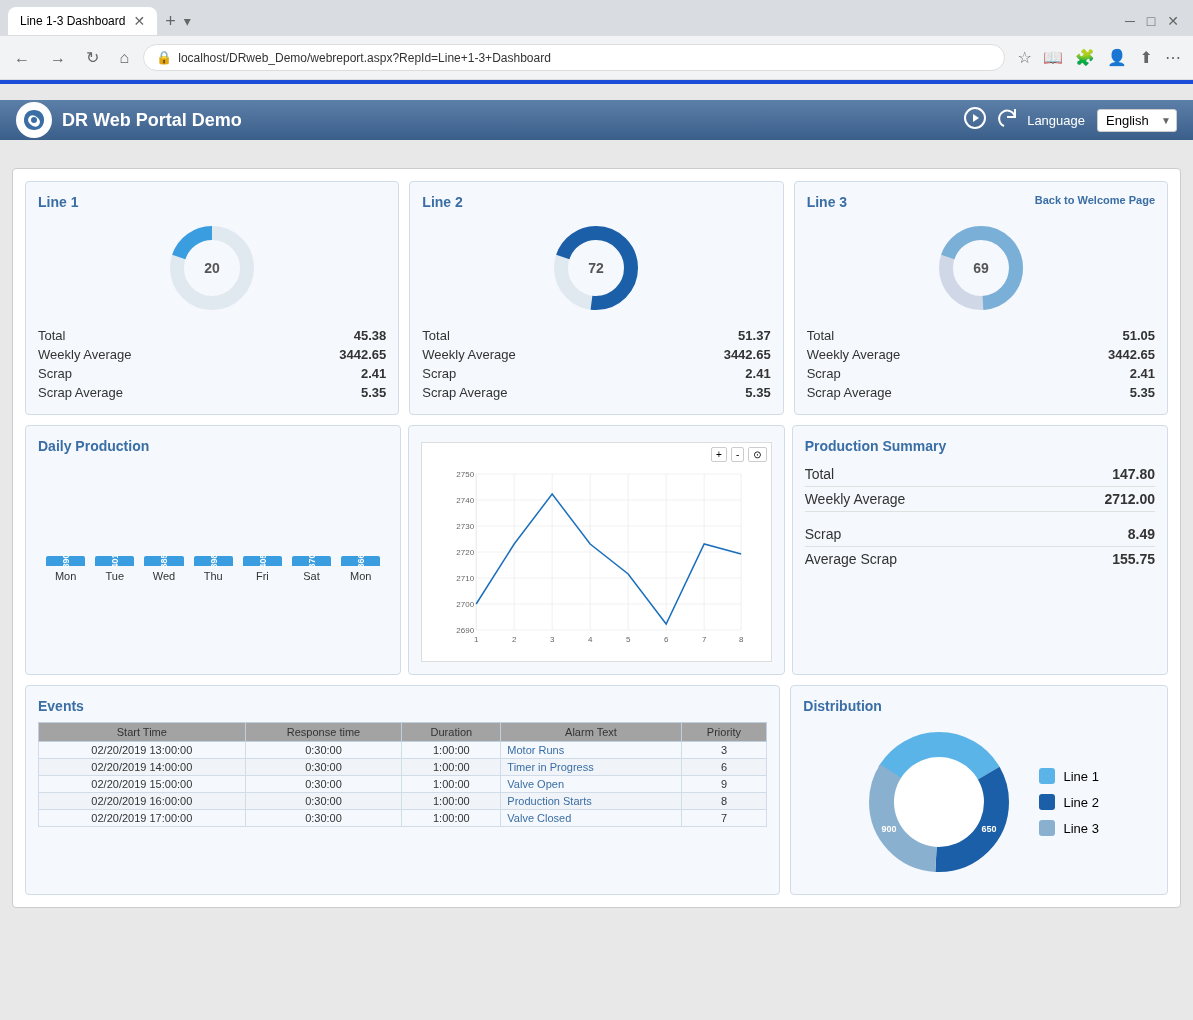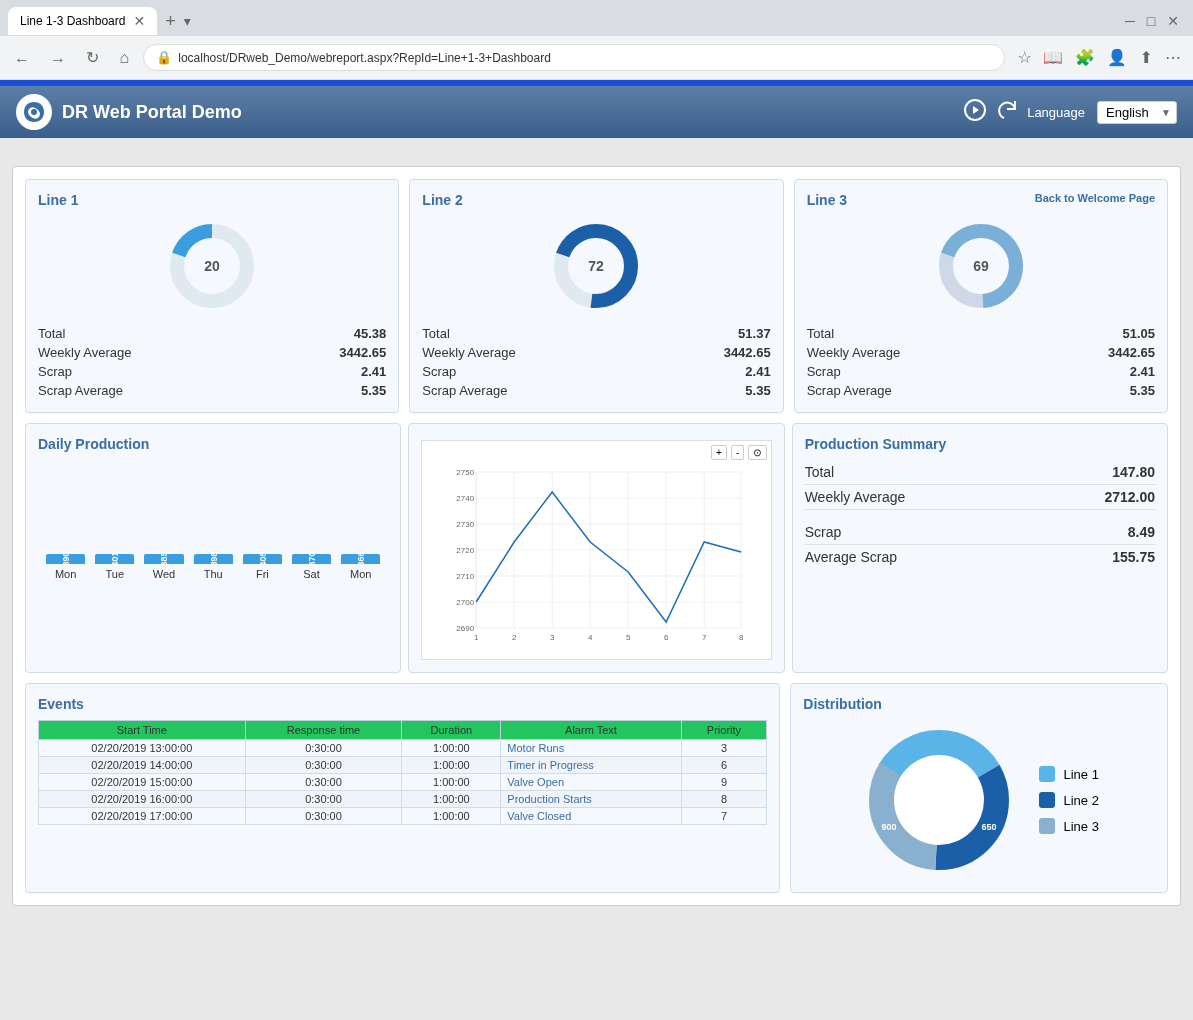--- a/index.html
+++ b/index.html
@@ -1,33 +1,33 @@
 <!DOCTYPE html>
 <html><head>
   <meta charset="utf-8">
   <style>
     * { box-sizing: border-box; margin: 0; padding: 0; }
     body { font-family: Arial, sans-serif; background: #e8e8e8; font-size: 12px; }
 
     
-    .browser-chrome { background: #f1f3f4; border-bottom: 6px solid #1d4ed8; }
+    .browser-chrome { background: #f1f3f4; border-bottom: 4px solid #1d4ed8; }
     .browser-tabs { background: #d9dce0; display: flex; align-items: center; padding: 6px 8px 0; height: 36px; }
     .browser-tab { background: white; border-radius: 8px 8px 0 0; padding: 6px 12px; font-size: 12px; display: flex; align-items: center; gap: 8px; min-width: 140px; }
     .browser-tab-close { cursor: pointer; color: #666; font-size: 14px; }
     .tab-new { background: none; border: none; font-size: 18px; cursor: pointer; color: #666; padding: 0 8px; }
     .tab-menu { background: none; border: none; font-size: 14px; cursor: pointer; color: #666; }
     .browser-toolbar { background: #f1f3f4; display: flex; align-items: center; padding: 4px 8px; gap: 8px; border-bottom: 1px solid #ddd; height: 44px; }
     .nav-btn { background: none; border: none; cursor: pointer; font-size: 16px; color: #666; padding: 4px 6px; border-radius: 50%; }
     .address-bar { flex: 1; background: white; border: 1px solid #ddd; border-radius: 20px; padding: 5px 12px; font-size: 13px; display: flex; align-items: center; gap: 6px; }
     .address-bar-text { color: #333; font-size: 12px; }
     .toolbar-icons { display: flex; gap: 4px; }
     .toolbar-icon-btn { background: none; border: none; cursor: pointer; font-size: 16px; color: #666; padding: 4px; }
 
     
-    .app-header { background: linear-gradient(to bottom, #5c7fa8, #3a5f8a); display: flex; align-items: center; padding: 6px 16px; height: 52px; }
+    .app-header { background: linear-gradient(to bottom, #5c7fa8, #3a5f8a); display: flex; align-items: center; padding: 6px 16px; height: 40px; margin-top: 16px; }
     .app-logo { width: 36px; height: 36px; border-radius: 50%; background: white; display: flex; align-items: center; justify-content: center; margin-right: 10px; }
     .app-logo svg { width: 28px; height: 28px; }
     .app-title { color: white; font-size: 18px; font-weight: bold; flex: 1; }
     .header-controls { display: flex; align-items: center; gap: 8px; justify-content: flex-end; }
     .header-icon-btn { background: none; border: none; color: white; cursor: pointer; font-size: 20px; }
     .language-label { color: white; font-size: 13px; margin-right: 4px; }
     .language-select { background: white; border: 1px solid #ccc; border-radius: 3px; padding: 3px 20px 3px 8px; font-size: 13px; cursor: pointer; appearance: none; min-width: 80px; }
     .language-wrapper { position: relative; display: flex; align-items: center; }
     .language-wrapper::after { content: '▼'; position: absolute; right: 6px; font-size: 10px; pointer-events: none; color: #666; }
 
@@ -68,21 +68,21 @@
 
     
     .summary-stats { margin-top: 8px; }
     .summary-row { display: flex; justify-content: space-between; padding: 4px 0; font-size: 14px; border-bottom: 1px solid #e0e0e0; }
     .summary-row:last-child { border-bottom: none; }
     .summary-label { color: #333; }
     .summary-value { color: #333; font-weight: bold; }
 
     
     .events-table { width: 100%; border-collapse: collapse; margin-top: 6px; font-size: 11px; }
-    .events-table th { background: #22c55e; border: 1px solid #c0d0e0; padding: 3px 6px; text-align: center; font-weight: normal; color: #333; }
+    .events-table th { background: #a3a3a3; border: 1px solid #c0d0e0; padding: 3px 6px; text-align: center; font-weight: normal; color: #333; }
     .events-table td { border: 1px solid #d0dce8; padding: 2px 6px; color: #333; text-align: center; }
     .events-table tr:nth-child(even) { background: #f0f4f8; }
     .events-table .alarm-text { color: #3a6ea5; text-align: left; }
 
     
     .distribution-container { display: flex; align-items: center; justify-content: center; gap: 20px; margin-top: 8px; }
     .legend-items { display: flex; flex-direction: column; gap: 10px; }
     .legend-item { display: flex; align-items: center; gap: 8px; font-size: 13px; }
     .legend-dot { width: 16px; height: 16px; border-radius: 3px; }
   </style>

